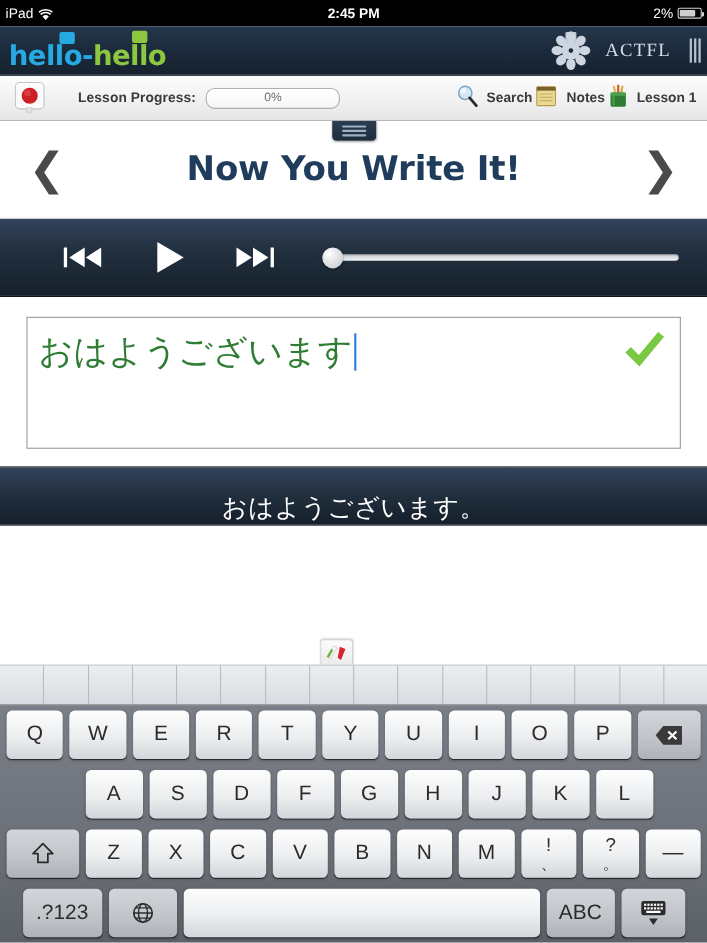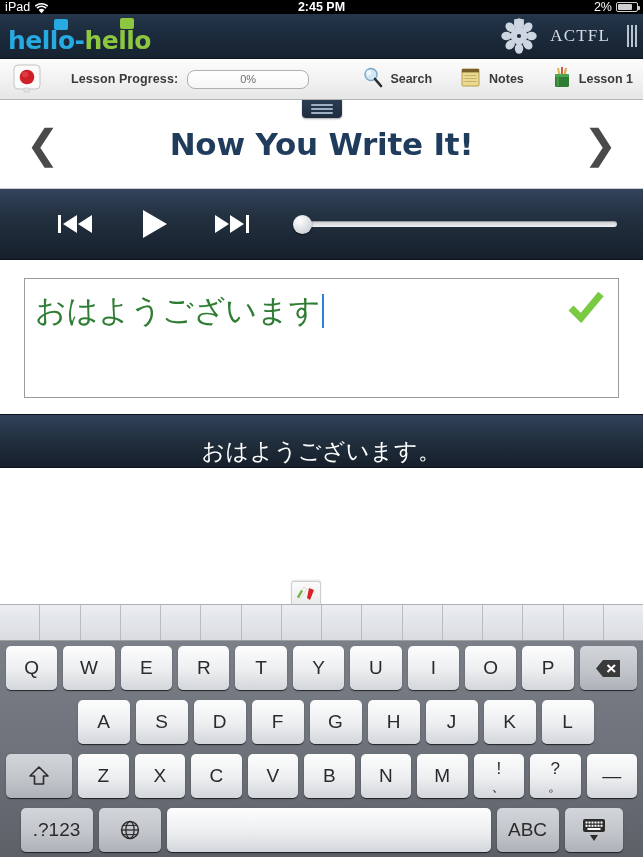--- a/index.html
+++ b/index.html
@@ -6,21 +6,21 @@
   body{
     width:643px;height:857px;overflow:hidden;
     font-family:"Liberation Sans","DejaVu Sans",sans-serif;
     background:#fff;
     -webkit-font-smoothing:antialiased;
   }
   .app{position:relative;width:643px;height:857px;overflow:hidden;}
 
   
   .statusbar{
-    height:14px;background:#000;color:#fff;font-size:12px;
+    height:24px;background:#000;color:#fff;font-size:12px;
     display:flex;align-items:center;position:relative;
   }
   .sb-left{display:flex;align-items:center;gap:5px;padding-left:5px;}
   .sb-device{font-size:12.5px;letter-spacing:.1px;}
   .wifi-icon{display:inline-block;width:13px;height:11px;position:relative;top:1px;}
   .sb-time{position:absolute;left:0;right:0;text-align:center;font-size:12.5px;font-weight:bold;}
   .sb-right{margin-left:auto;display:flex;align-items:center;gap:4px;padding-right:5px;}
   .sb-batt-pct{font-size:12.5px;}
   .batt{
     width:22px;height:10px;border:1px solid #cfcfcf;border-radius:2px;
@@ -73,21 +73,21 @@
   .flag-btn{margin-left:13px;width:30px;height:30px;}
   .prog-label{
     margin-left:28px;font-size:12.5px;font-weight:bold;color:#3a3a3a;letter-spacing:.1px;
   }
   .progbar{
     margin-left:9px;width:120px;height:17px;border:1px solid #b0b0b0;border-radius:8px;
     background:linear-gradient(180deg,#fff,#f6f6f6);
     display:flex;align-items:center;justify-content:center;
   }
   .progbar span{font-size:11px;color:#6d6d6d;}
-  .tb-right{margin-left:auto;display:flex;align-items:center;padding-right:10px;gap:27px;}
+  .tb-right{margin-left:auto;display:flex;align-items:center;padding-right:10px;gap:1px;}
   .tb-item{display:flex;align-items:center;gap:6px;}
   .tb-item .lbl{font-size:12.5px;font-weight:bold;color:#3a3a3a;}
 
   
   .titlebar{
     height:88px;background:#fff;position:relative;
     display:flex;align-items:center;justify-content:center;
     border-bottom:1px solid #c9ccd0;
   }
   .drawer-handle{

